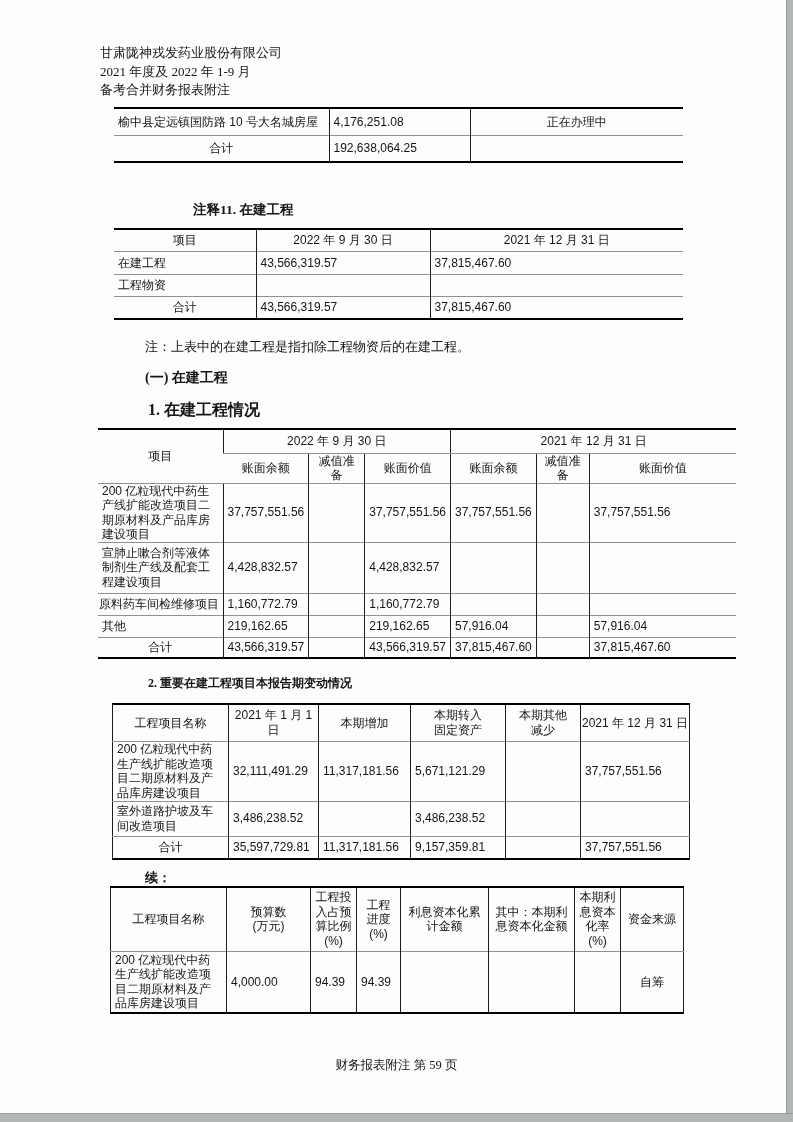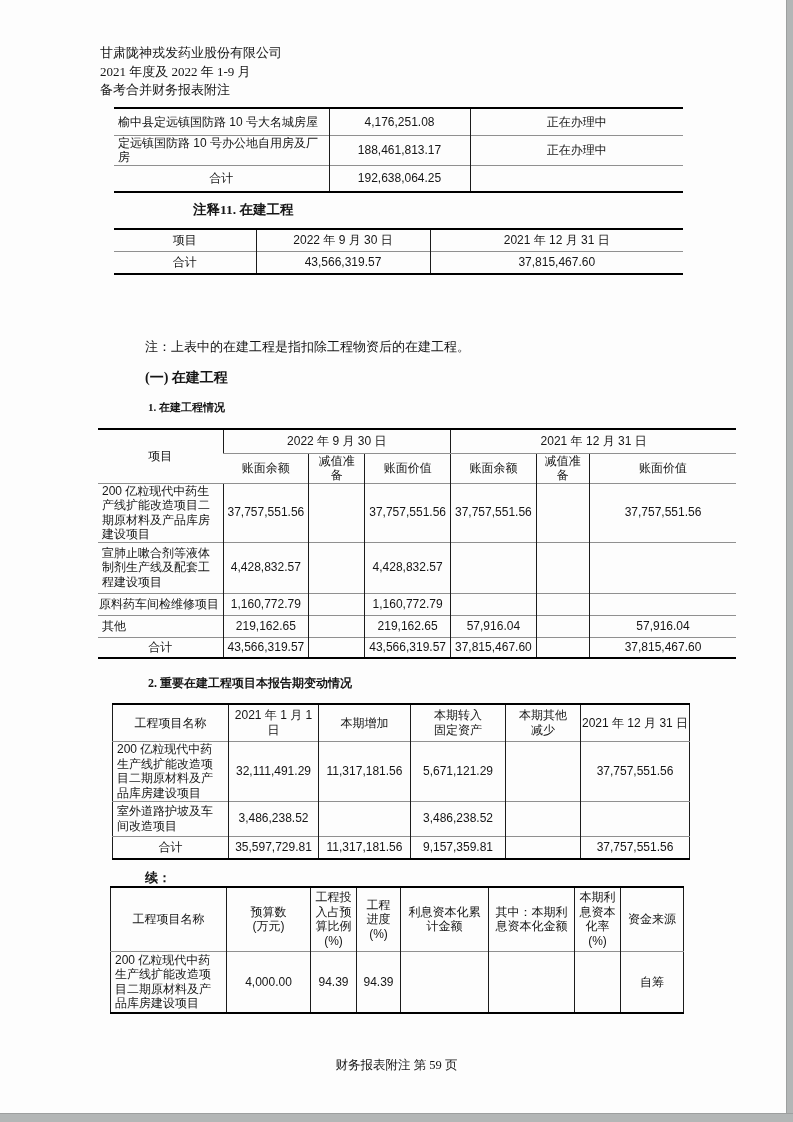--- a/index.html
+++ b/index.html
@@ -25,36 +25,36 @@
   
   table { border-collapse:collapse; table-layout:fixed; }
   td { padding:0 4px; vertical-align:middle; overflow:hidden; font-size:12px;
        font-family:"Liberation Sans","DejaVu Sans",sans-serif; line-height:14.5px; }
   .tbl { border-top:2.5px solid #000; border-bottom:2.5px solid #000; }
   .tbl tr + tr td { border-top:1px solid #909090; }
   .vsep td + td { border-left:1.2px solid #1c1c1c; }          
   .outer { border-left:1.2px solid #1c1c1c; border-right:1.2px solid #1c1c1c; }
   .outer td { border-left:1.2px solid #1c1c1c; }
   .outer td:first-child { border-left:none; }
-  .l { text-align:left; } .r { text-align:center; } .c { text-align:center; }
+  .l { text-align:left; } .r { text-align:left; } .c { text-align:center; }
   .nw { white-space:nowrap; padding:0 1px; }
   .prel { white-space:pre-line; }
   .glab { border-bottom:1px solid #909090; }
 
   
   .t1 { left:114px; top:107px; }  .t1 tr { height:27px; }
   .t2 { left:114px; top:228px; }  .t2 tr { height:22.5px; }
   .t3 { left:98px;  top:428px; }
   .t4 { left:112px; top:703px; }
   .t5 { left:110px; top:886px; }
 
   .h-note11 { left:145px; top:201px;margin-left:48px; }
   .h-note    { left:145px; top:338px; }
   .h-part1  { left:145px; top:369px; font-size:14px; }
-  .h-sub1   { left:148px; top:400px; font-size:11px;text-align:right; }
+  .h-sub1   { left:148px; top:400px; font-size:16px;text-align:right; }
   .h-sub2   { left:148px; top:675px; font-size:12px; }
   .h-cont   { left:145px; top:869px; font-size:13px; }
 
   .footer { left:0; top:1057px; width:793px; text-align:center; font-size:12.5px; }
 </style>
 </head>
 <body>
 
 <div class="abs edge-r"></div>
 <div class="abs edge-b"></div>
@@ -71,45 +71,50 @@
       <col style="width:141px">
       <col style="width:213px">
     </colgroup>
   <tbody>
       <tr>
     <td class="l">榆中县定远镇国防路 10 号大名城房屋</td>
     <td class="r">4,176,251.08</td>
     <td class="c">正在办理中</td>
   </tr>
   <tr>
-    <td class="l">定远镇国防路 10 号办公地自用房及厂房</td>
-    <td class="r">188,461,813.17</td>
-    <td class="c">正在办理中</td>
-  </tr>
-  <tr>
     <td class="c">合计</td>
     <td class="r">192,638,064.25</td>
     <td class="c"></td>
   </tr>
 </tbody>
   </table>
 
 <div class="abs hd h-note11">注释11. 在建工程</div>
 
 <table class="abs tbl vsep t2">
   <colgroup>
       <col style="width:142px">
       <col style="width:174px">
       <col style="width:253px">
     </colgroup>
   <tbody>
       <tr>
     <td class="c">项目</td>
     <td class="c">2022 年 9 月 30 日</td>
     <td class="c">2021 年 12 月 31 日</td>
+  </tr>
+  <tr>
+    <td class="l">在建工程</td>
+    <td class="r">43,566,319.57</td>
+    <td class="r">37,815,467.60</td>
+  </tr>
+  <tr>
+    <td class="l">工程物资</td>
+    <td class="r"></td>
+    <td class="r"></td>
   </tr>
   <tr>
     <td class="c">合计</td>
     <td class="r">43,566,319.57</td>
     <td class="r">37,815,467.60</td>
   </tr>
 </tbody>
   </table>
 
 <div class="abs note-line h-note">注：上表中的在建工程是指扣除工程物资后的在建工程。</div>

